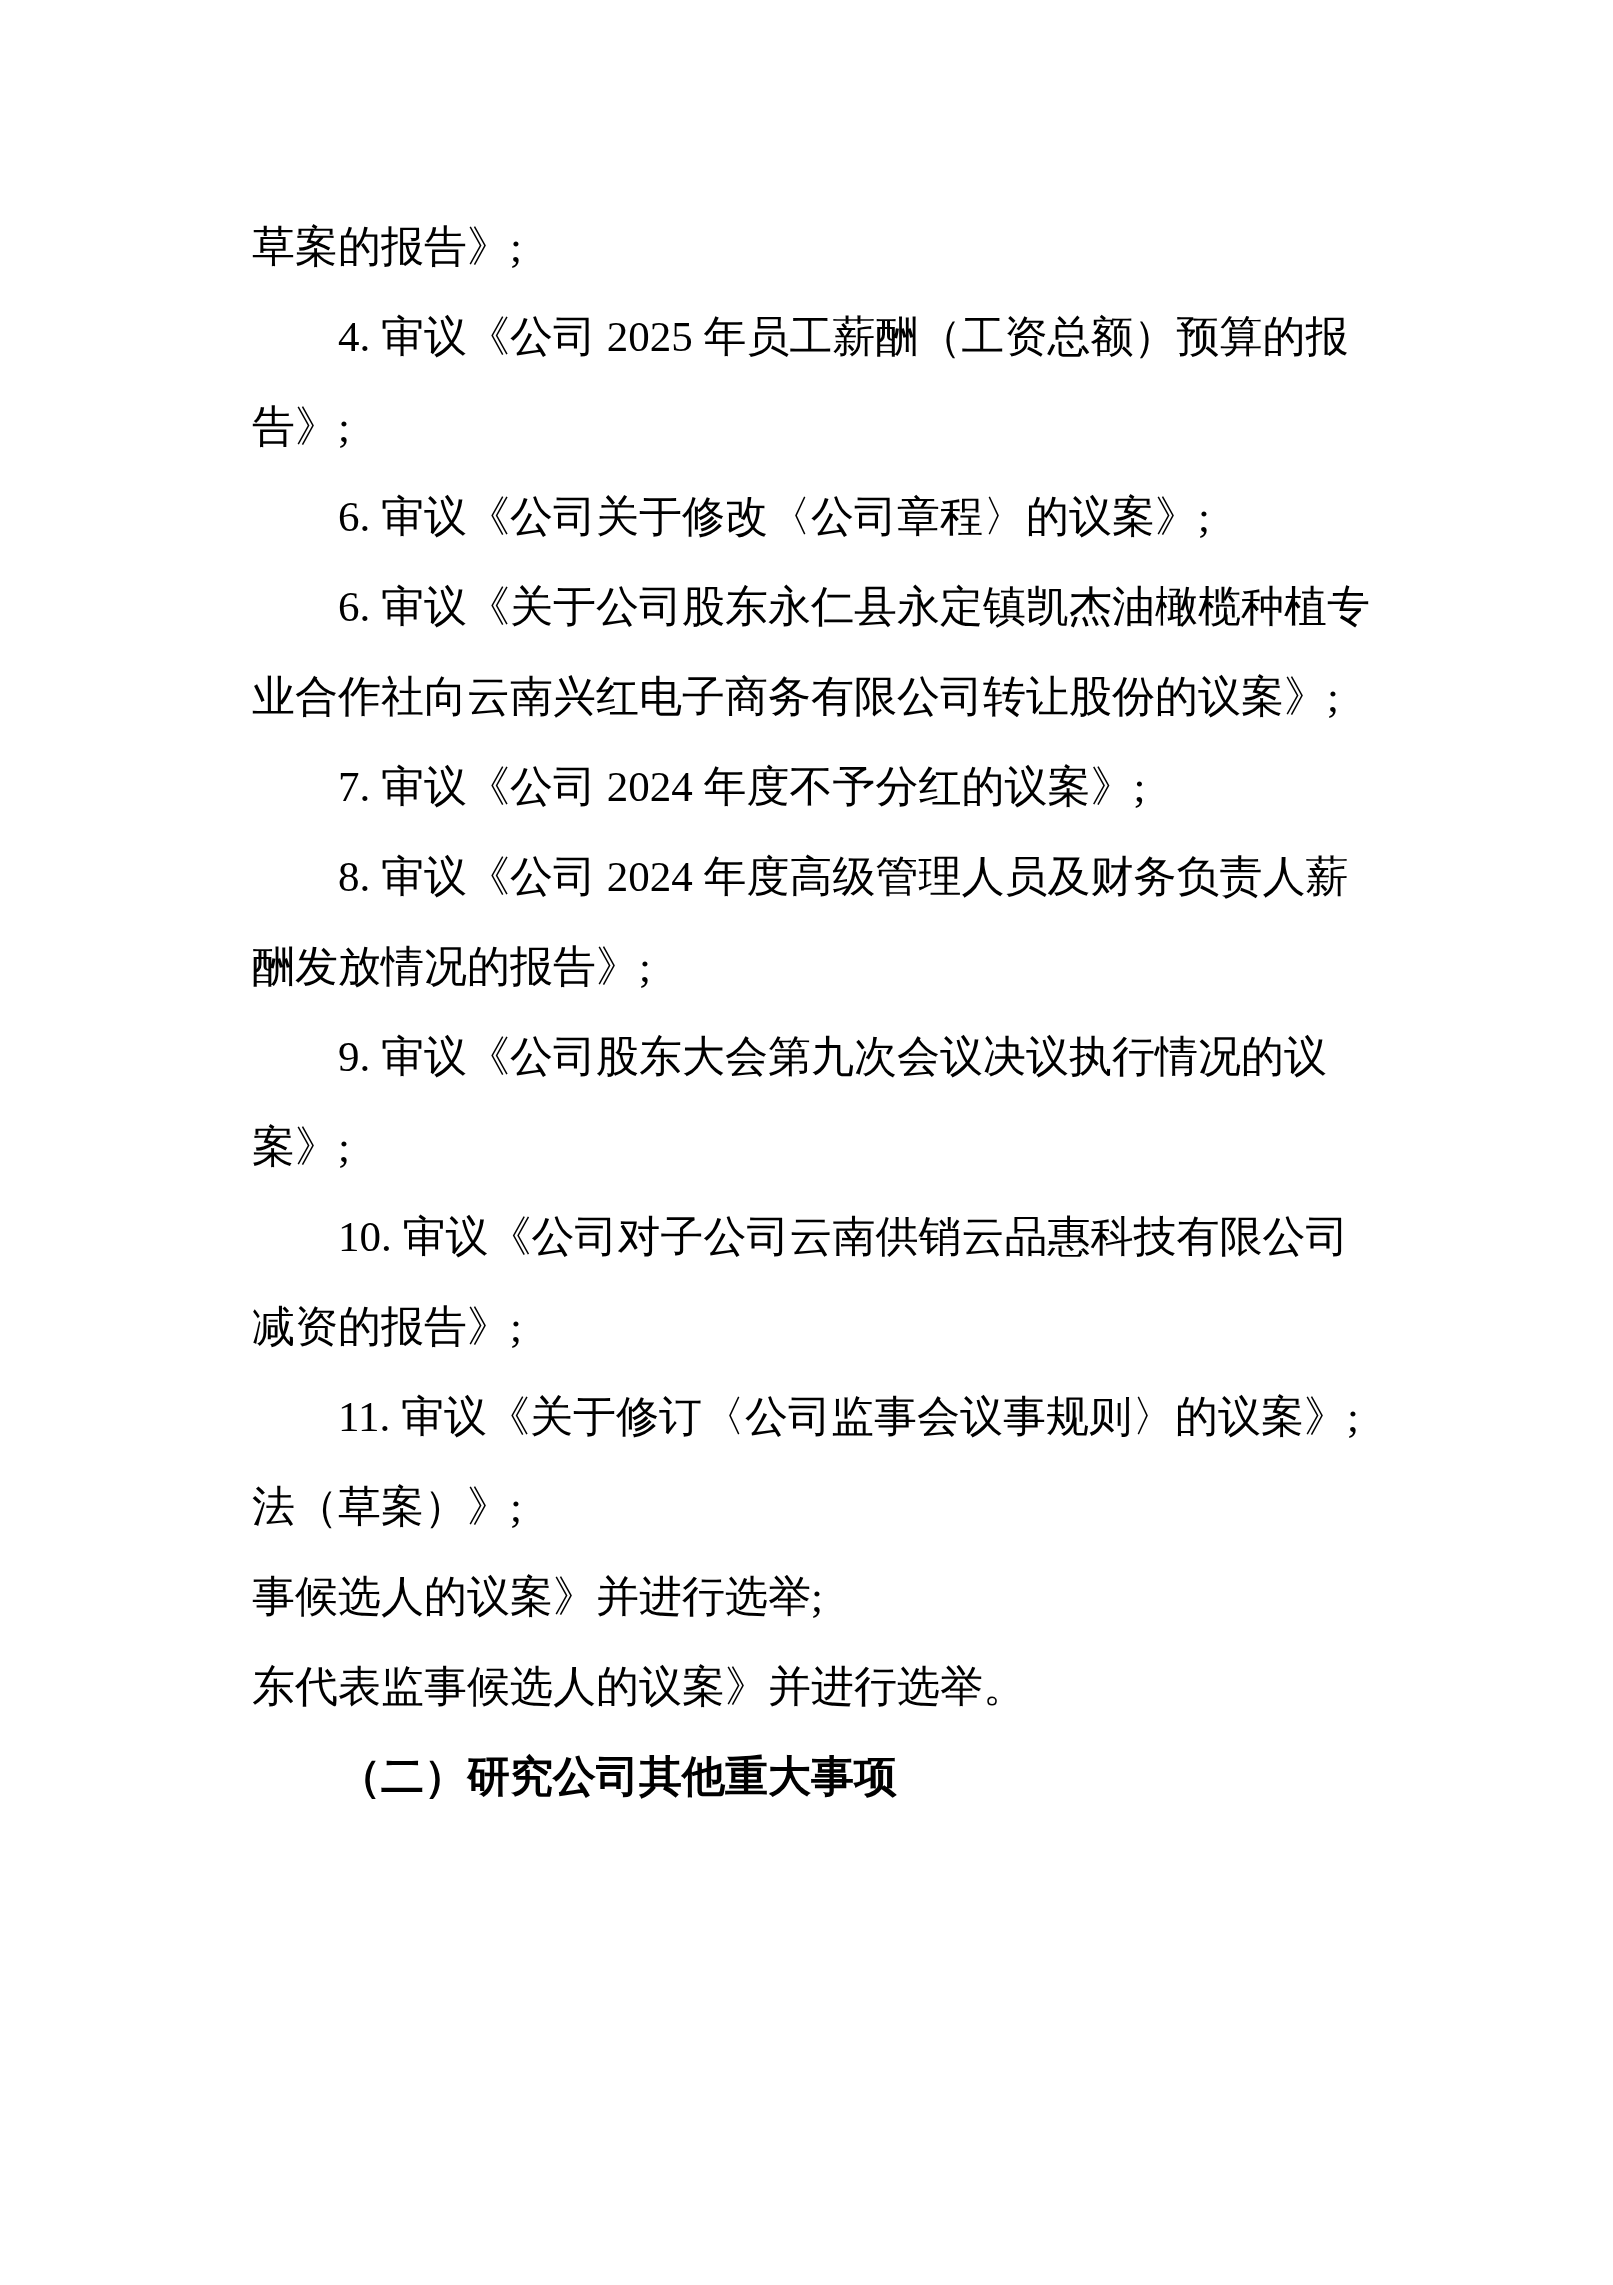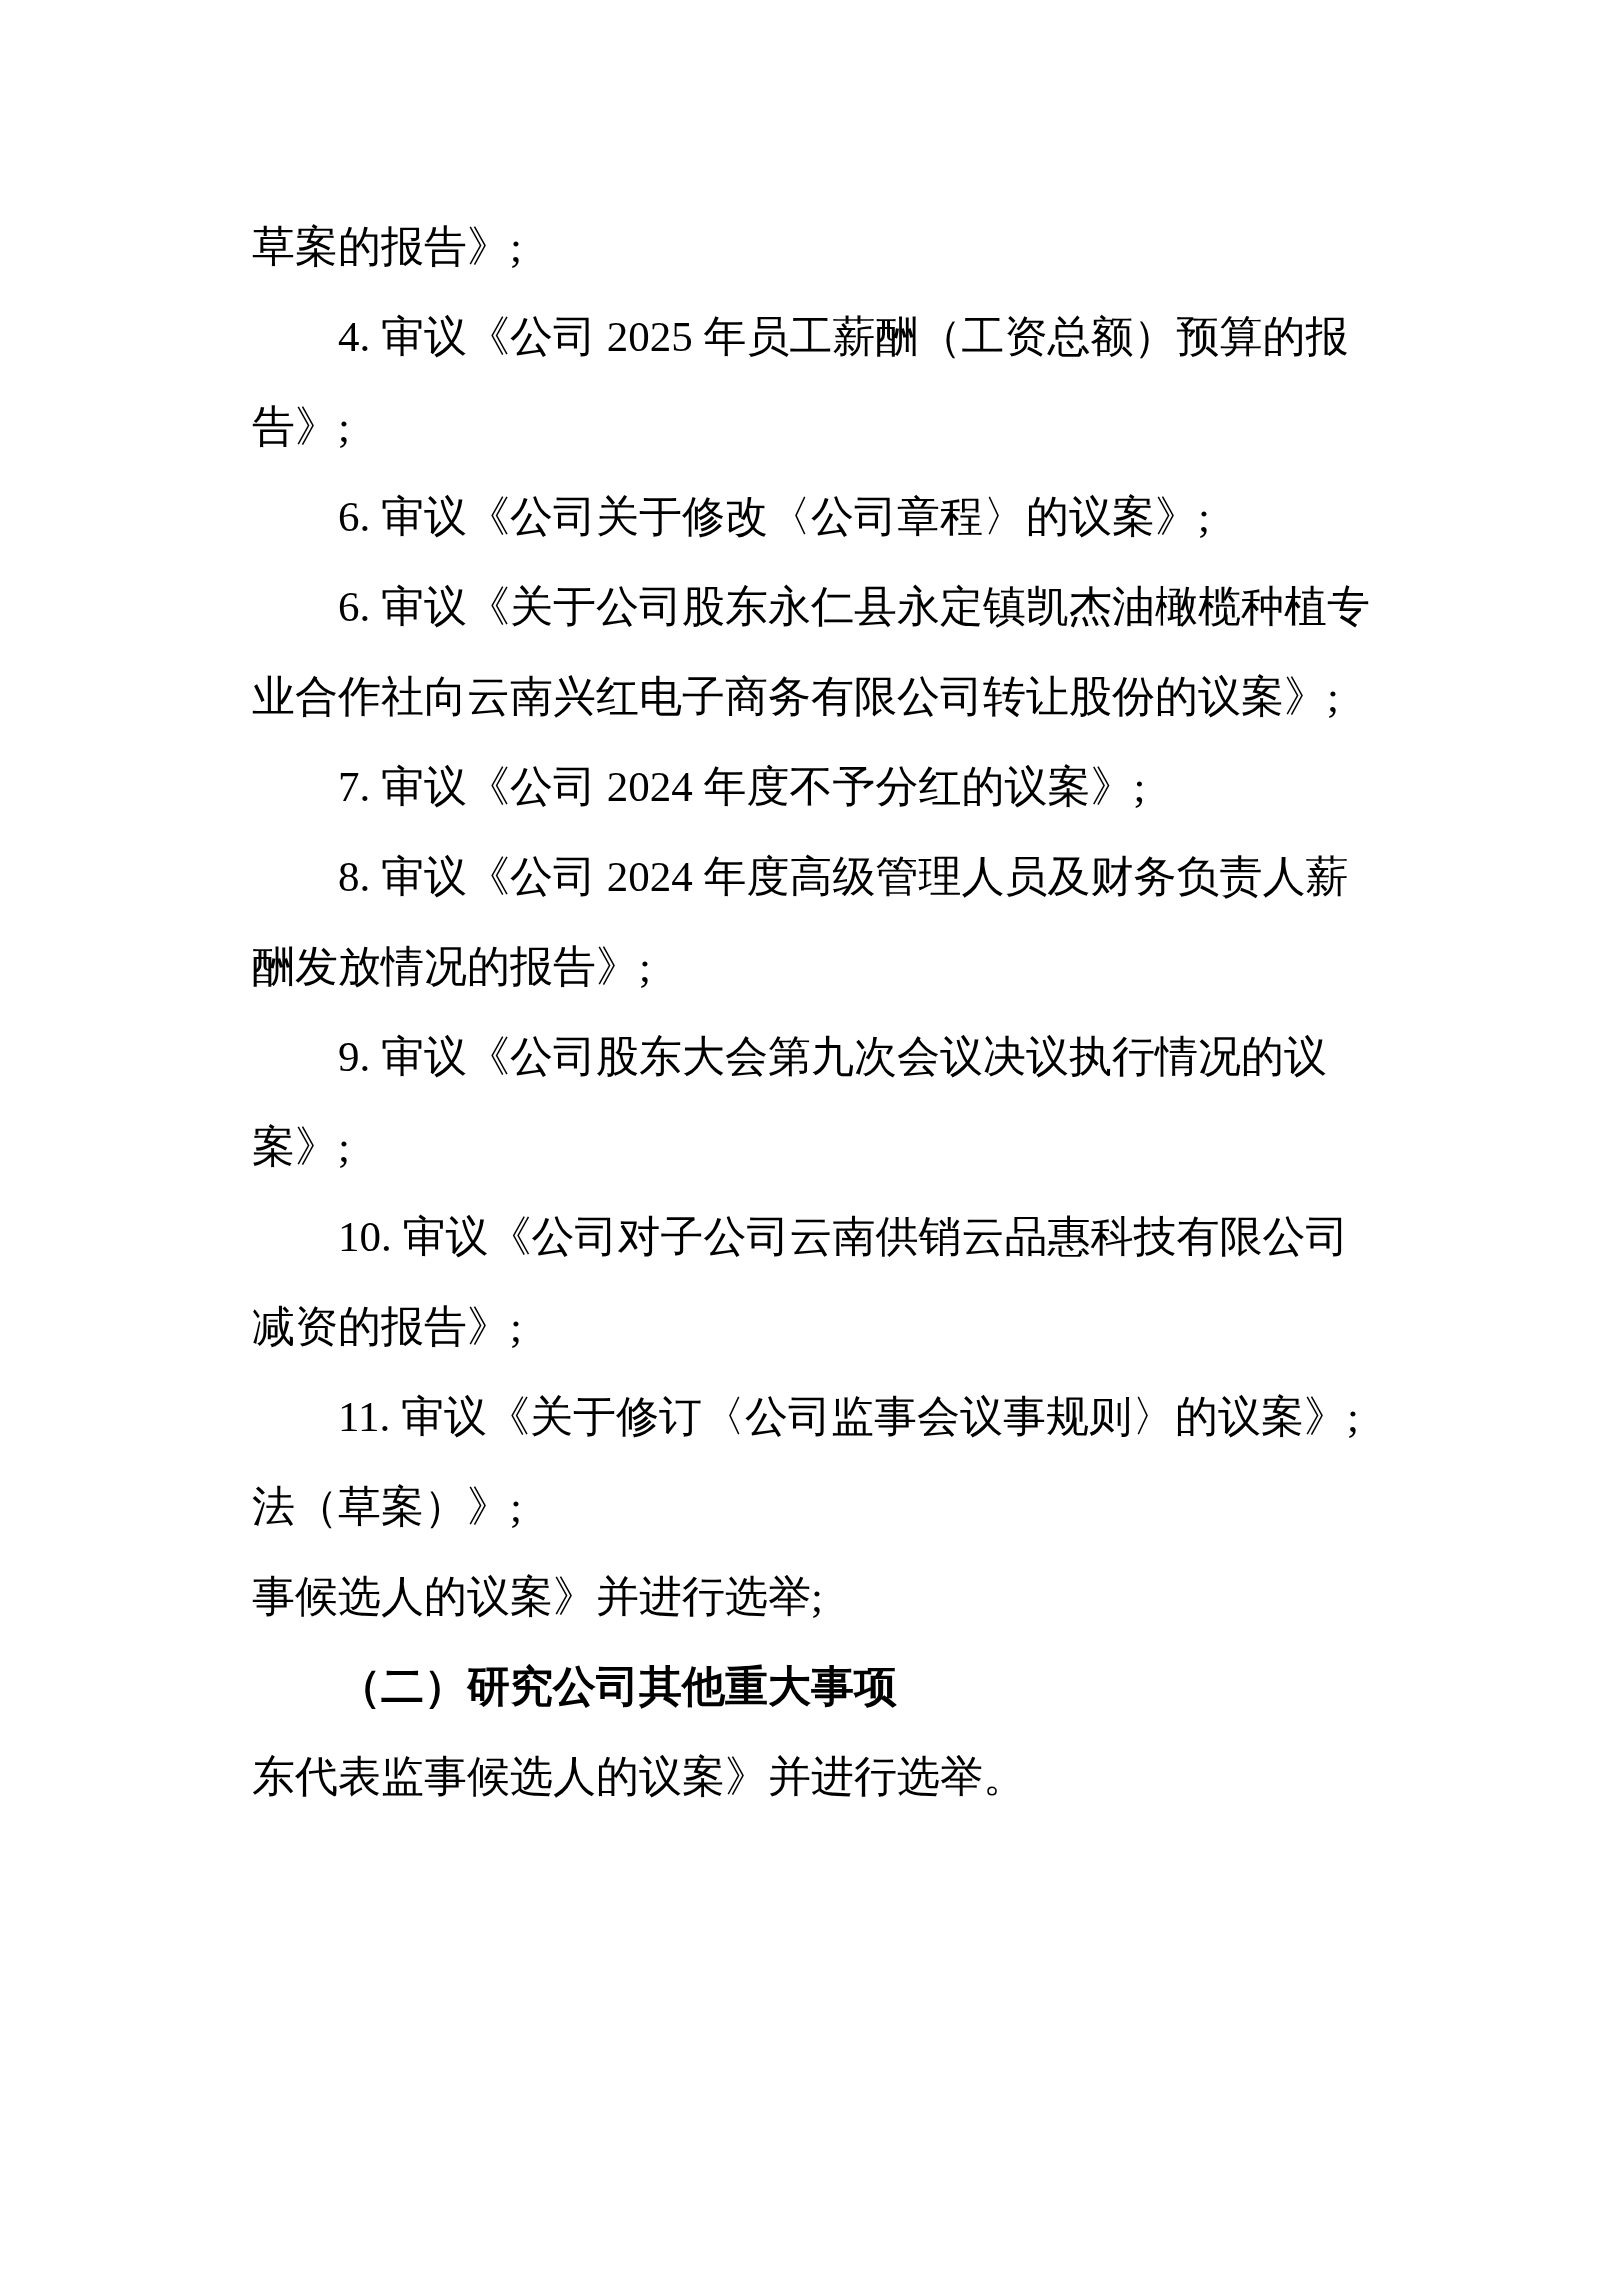--- a/index.html
+++ b/index.html
@@ -61,19 +61,19 @@
     <div class="line first">7. 审议《公司 2024 年度不予分红的议案》;</div>
     <div class="line first">8. 审议《公司 2024 年度高级管理人员及财务负责人薪</div>
     <div class="line">酬发放情况的报告》;</div>
     <div class="line first">9. 审议《公司股东大会第九次会议决议执行情况的议</div>
     <div class="line">案》;</div>
     <div class="line first">10. 审议《公司对子公司云南供销云品惠科技有限公司</div>
     <div class="line">减资的报告》;</div>
     <div class="line first">11. 审议《关于修订〈公司监事会议事规则〉的议案》;</div>
     <div class="line">法（草案）》;</div>
     <div class="line">事候选人的议案》并进行选举;</div>
+    <div class="line">东代表监事候选人的议案》并进行选举。</div>
     <div class="line first heading">（二）研究公司其他重大事项</div>
-    <div class="line">东代表监事候选人的议案》并进行选举。</div>
   </div>
 
   <div class="footer">第 2 页 共 8 页</div>
 </div>
 
 
 </body></html>

